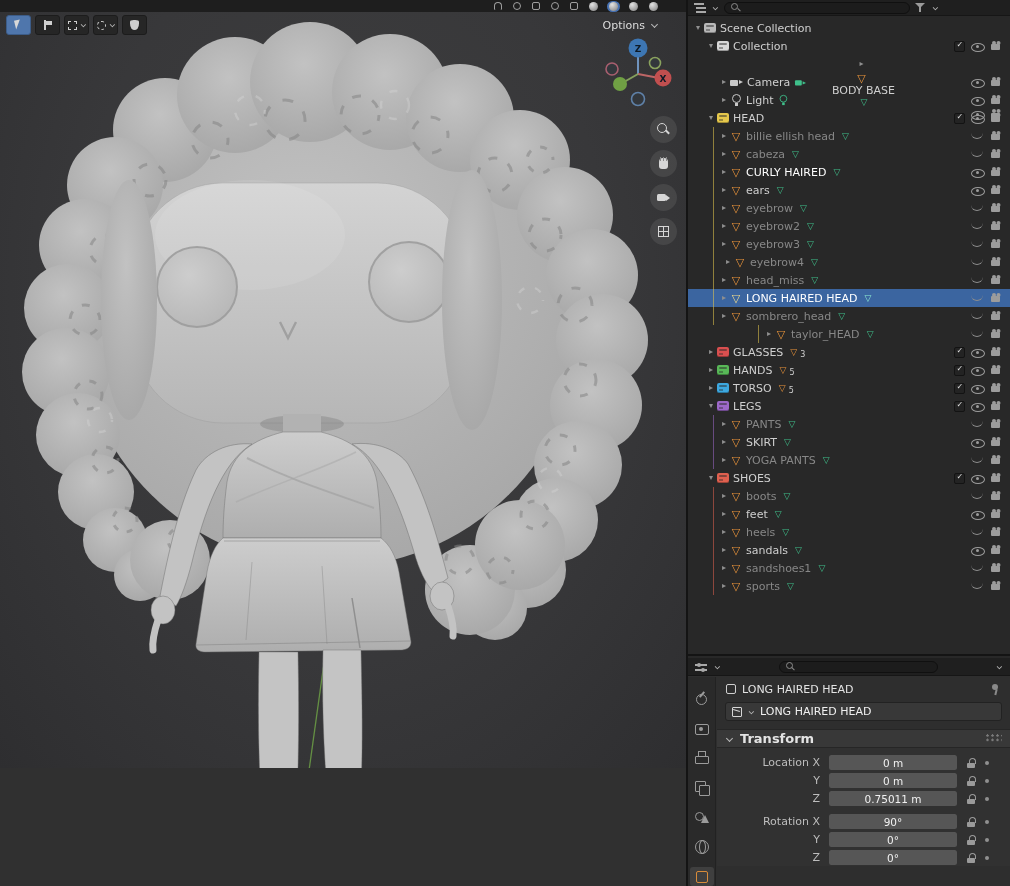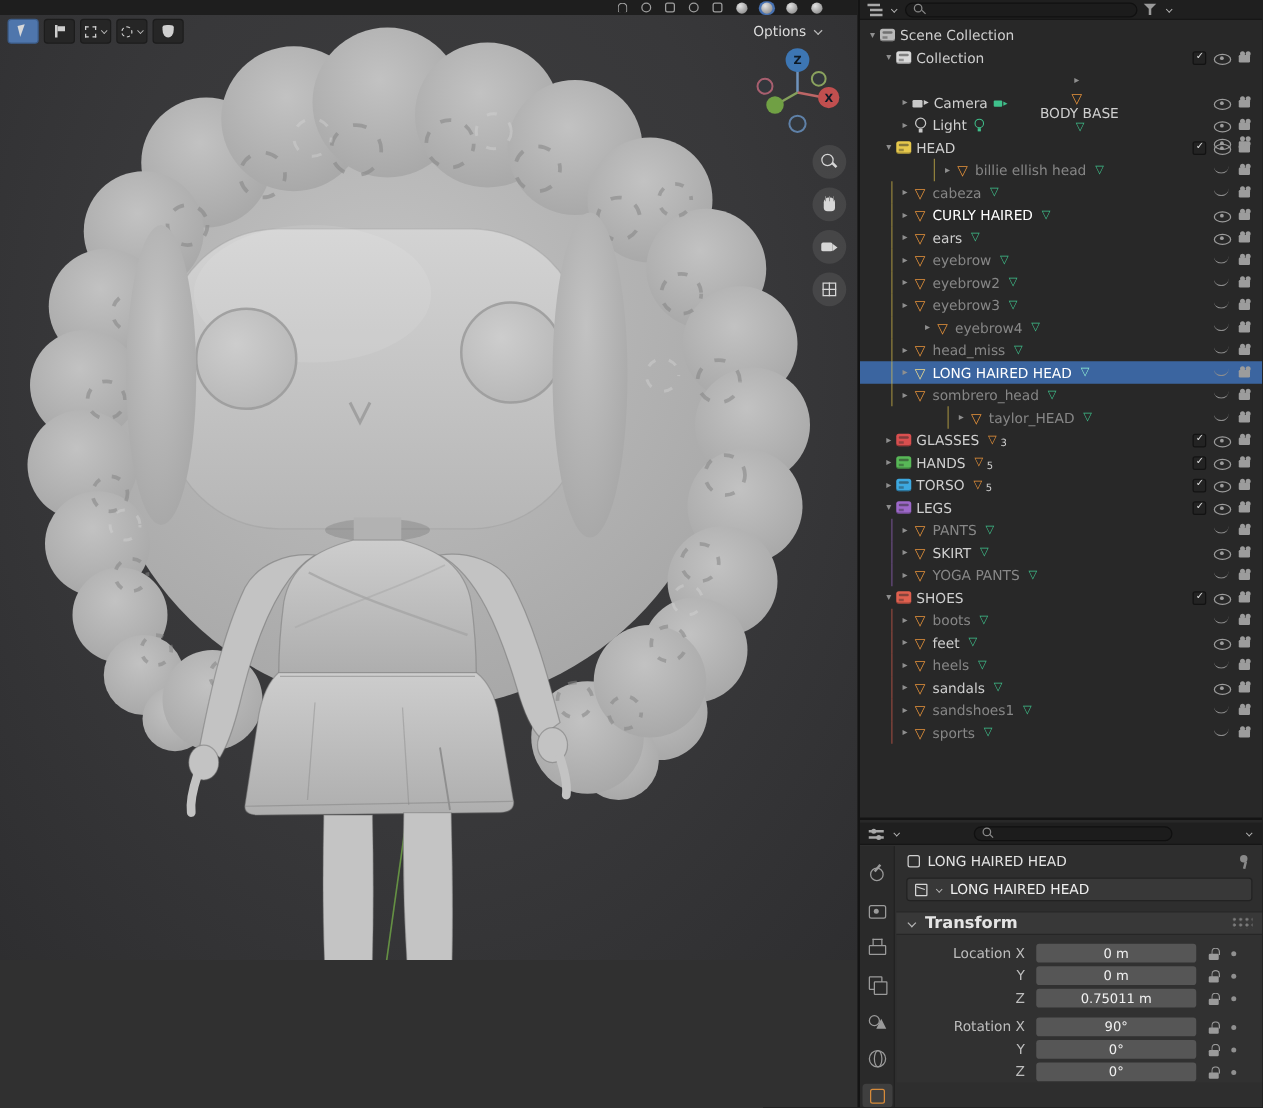--- a/index.html
+++ b/index.html
@@ -494,21 +494,21 @@
           <div class="orow" style="padding-left: 17px;">
             <span class="exp open"></span>
             <span class="colico" style="--c: #e6c84c;"></span>
             <span class="olabel">HEAD</span>
             <span class="rgrp">
               <span class="chk"></span>
               <span class="eye"></span>
               <span class="camico"></span>
             </span>
           </div>
-          <div class="orow dim" style="padding-left: 30px; margin-left: 34px;">
+          <div class="orow dim" style="padding-left: 30px;">
             <span class="guide" style="background: rgb(230, 200, 76);"></span>
             <span class="exp closed"></span>
             <span class="tri" style="--c: #e8933a;"></span>
             <span class="olabel">billie ellish head</span>
             <span class="tri small" style="--c: #3fc08b;"></span>
             <span class="rgrp">
               <span class="eyeclosed"></span>
               <span class="camico"></span>
             </span>
           </div>
@@ -571,21 +571,21 @@
             <span class="guide" style="background: rgb(230, 200, 76);"></span>
             <span class="exp closed"></span>
             <span class="tri" style="--c: #e8933a;"></span>
             <span class="olabel">eyebrow3</span>
             <span class="tri small" style="--c: #3fc08b;"></span>
             <span class="rgrp">
               <span class="eyeclosed"></span>
               <span class="camico"></span>
             </span>
           </div>
-          <div class="orow dim" style="padding-left: 48px;">
+          <div class="orow dim" style="padding-left: 34px;">
             <span class="guide" style="background: rgb(230, 200, 76);"></span>
             <span class="exp closed"></span>
             <span class="tri" style="--c: #e8933a;"></span>
             <span class="olabel">eyebrow4</span>
             <span class="tri small" style="--c: #3fc08b;"></span>
             <span class="rgrp">
               <span class="eyeclosed"></span>
               <span class="camico"></span>
             </span>
           </div>

